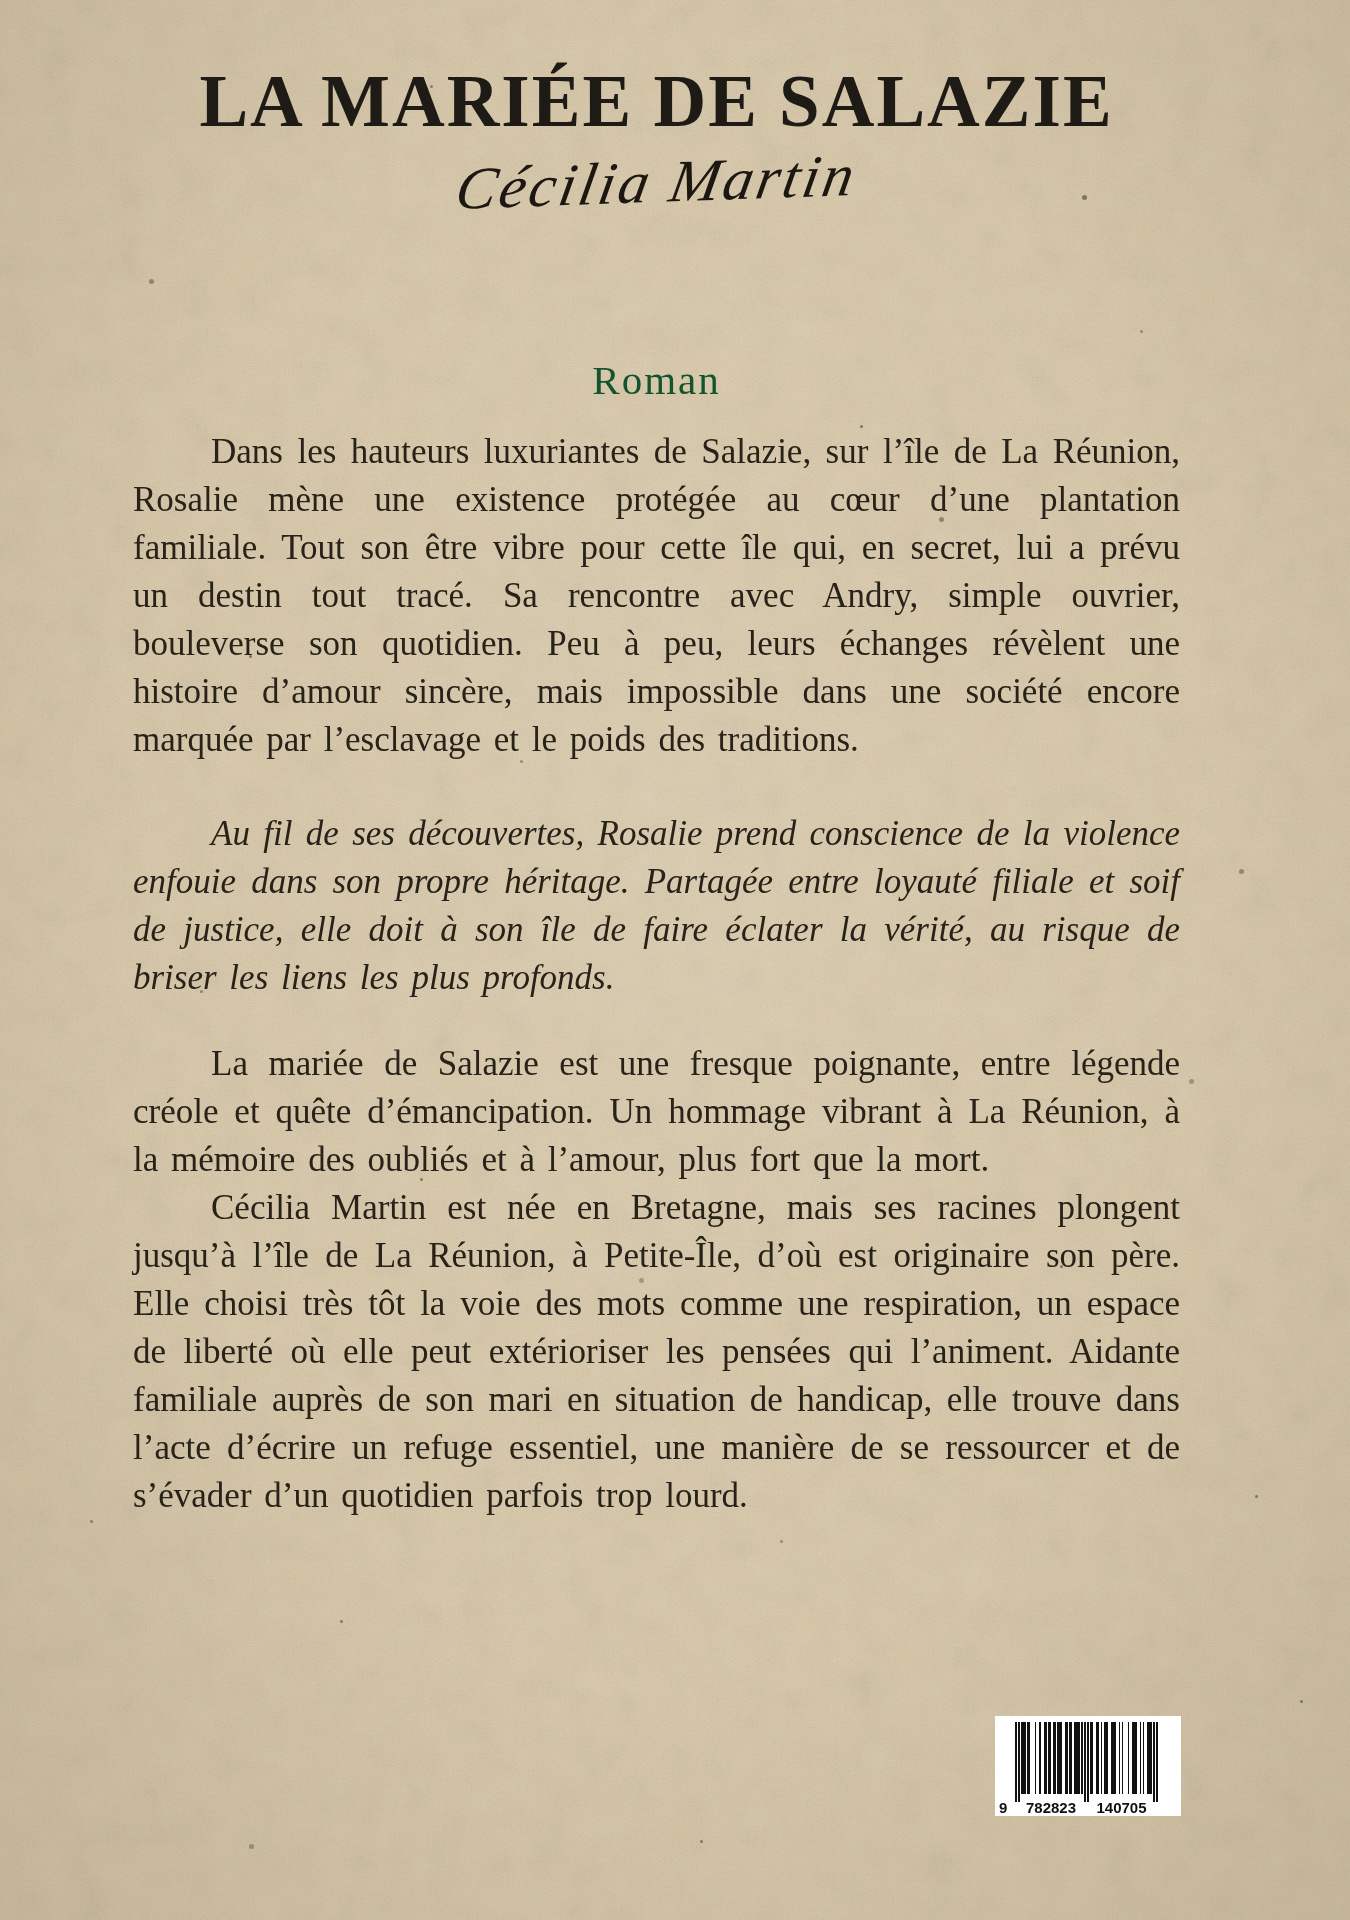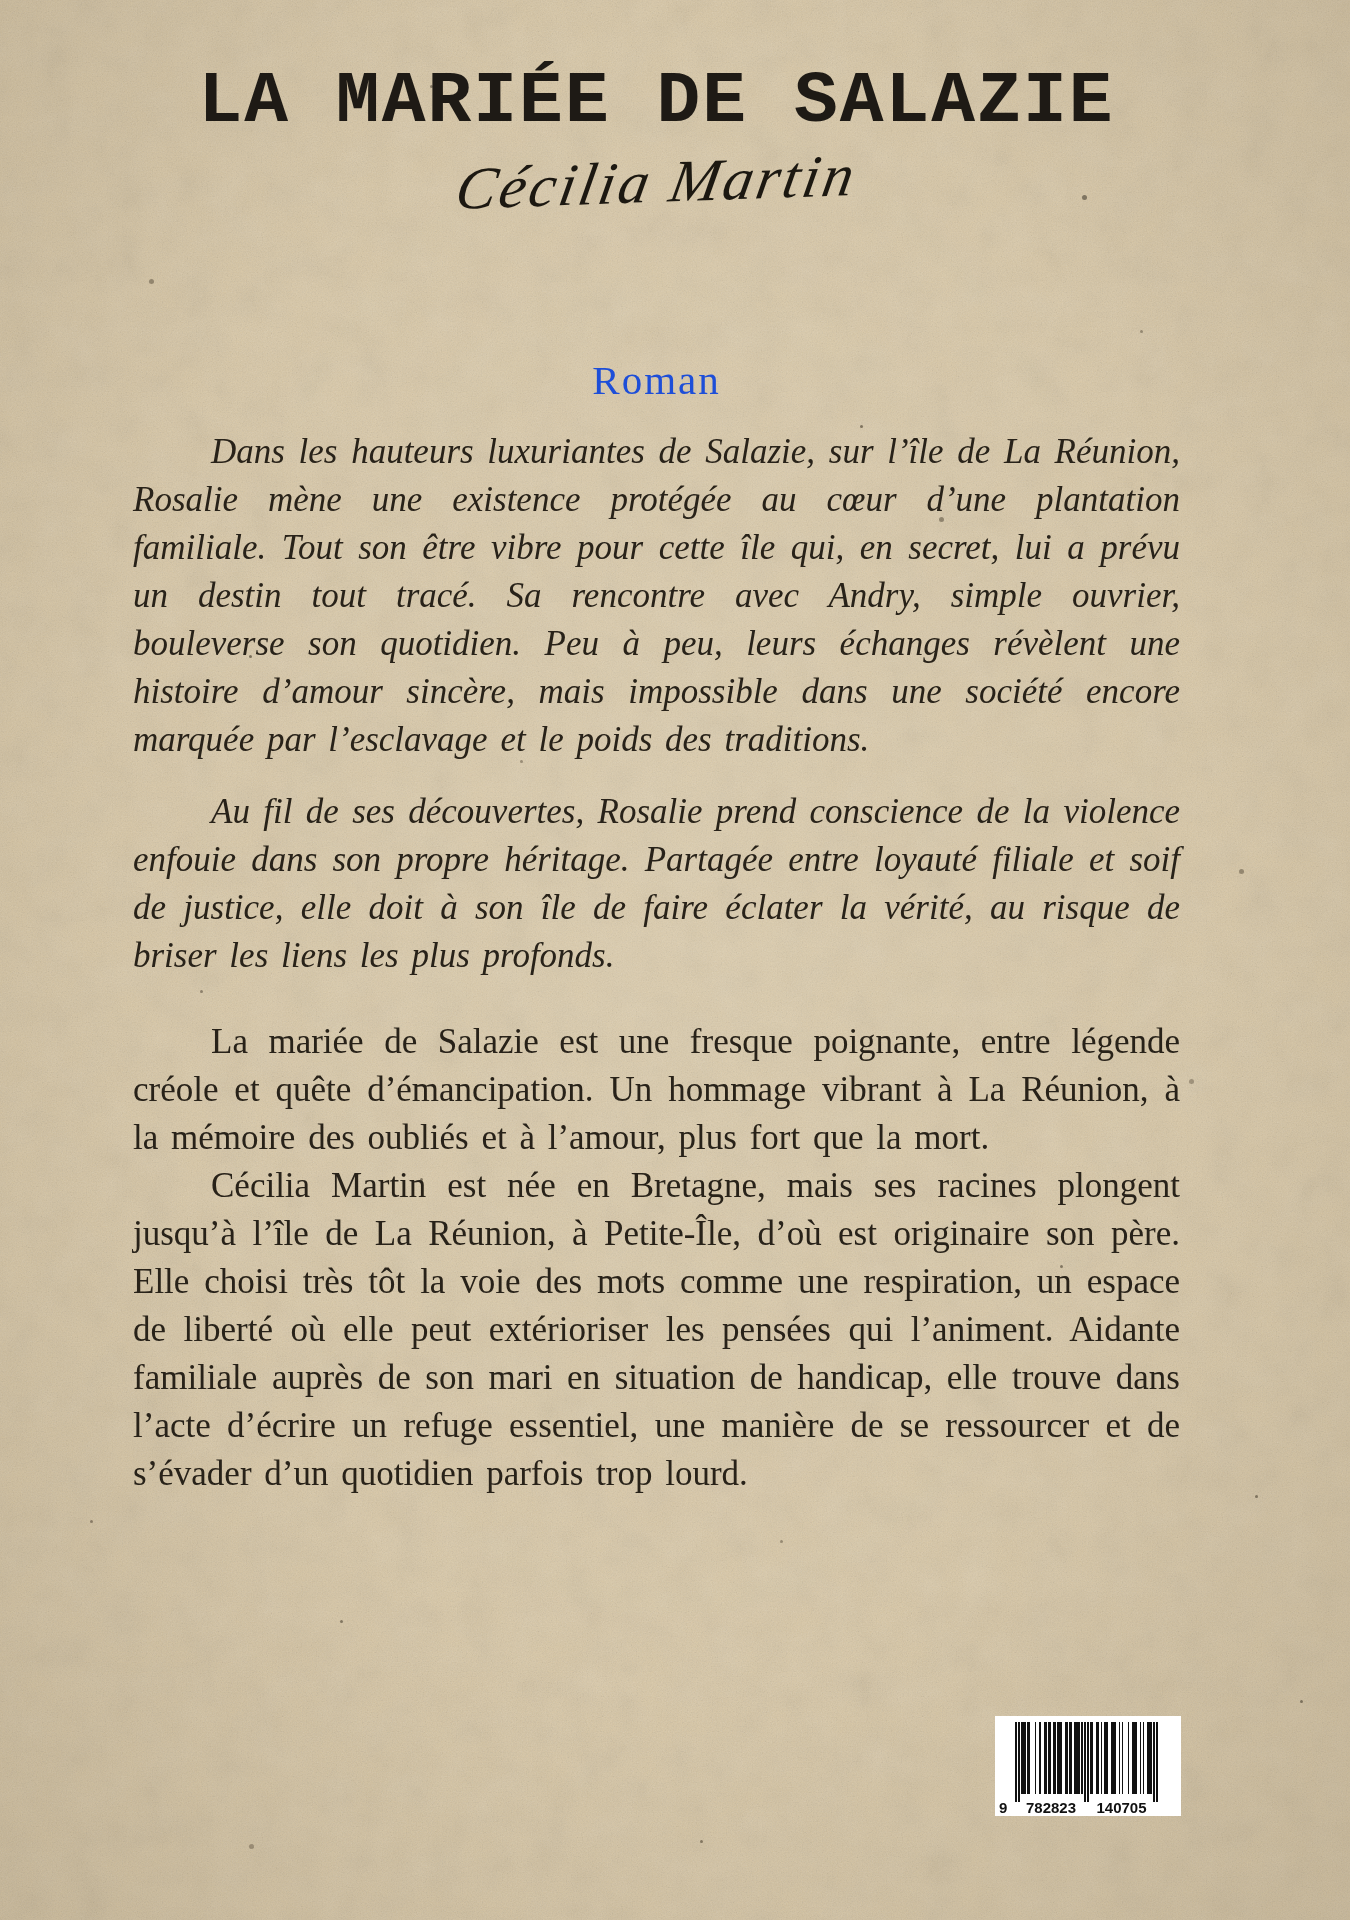--- a/index.html
+++ b/index.html
@@ -34,45 +34,45 @@
       430px 85px 0 0 rgba(50,42,28,.45), 1190px 1080px 0 1px rgba(60,50,35,.35);
   }
   .content{
     position:absolute;left:133px;top:0;width:1047px;height:100%;
     z-index:2;
   }
   .title{
     position:absolute;top:60px;left:0;width:100%;
     margin:0;text-align:center;
     font-size:73px;font-weight:700;letter-spacing:2px;
-    color:#1e1a15;white-space:nowrap;font-family:Liberation Mono, monospace;
+    color:#1e1a15;white-space:nowrap;
   }
   .signature{
     position:absolute;top:148px;left:0;width:100%;
     text-align:center;
     font-size:60px;font-style:italic;font-weight:400;
     letter-spacing:3px;color:#1c1811;
     transform:skewX(-12deg) rotate(-2deg);
   }
   .genre{
     position:absolute;top:356px;left:0;width:100%;
     text-align:center;
-    font-size:41px;letter-spacing:2px;color:#1d4ed8;
+    font-size:41px;letter-spacing:2px;color:#14532d;
   }
   .text-block{
     position:absolute;top:428px;left:0;width:100%;
   }
   .text-block p{
     margin:0;
     font-size:35px;line-height:48px;
     text-align:justify;text-indent:78px;
     word-spacing:4px;
     color:#282219;
   }
-  .text-block p.p1{margin-bottom:24px;font-style:italic;}
+  .text-block p.p1{margin-bottom:46px;}
   .text-block p.p2{margin-bottom:38px;font-style:italic;}
   .text-block p.p3{}
   .footer-info{
     position:absolute;top:1712px;right:405px;
     z-index:2;text-align:right;color:#24201a;
   }
   .footer-info .price{font-size:34px;line-height:38px;}
   .footer-info .isbn{font-size:27px;line-height:31px;margin-top:3px;}
   .footer-info .website{font-size:27px;line-height:31px;margin-top:2px;}
   .barcode-box{

